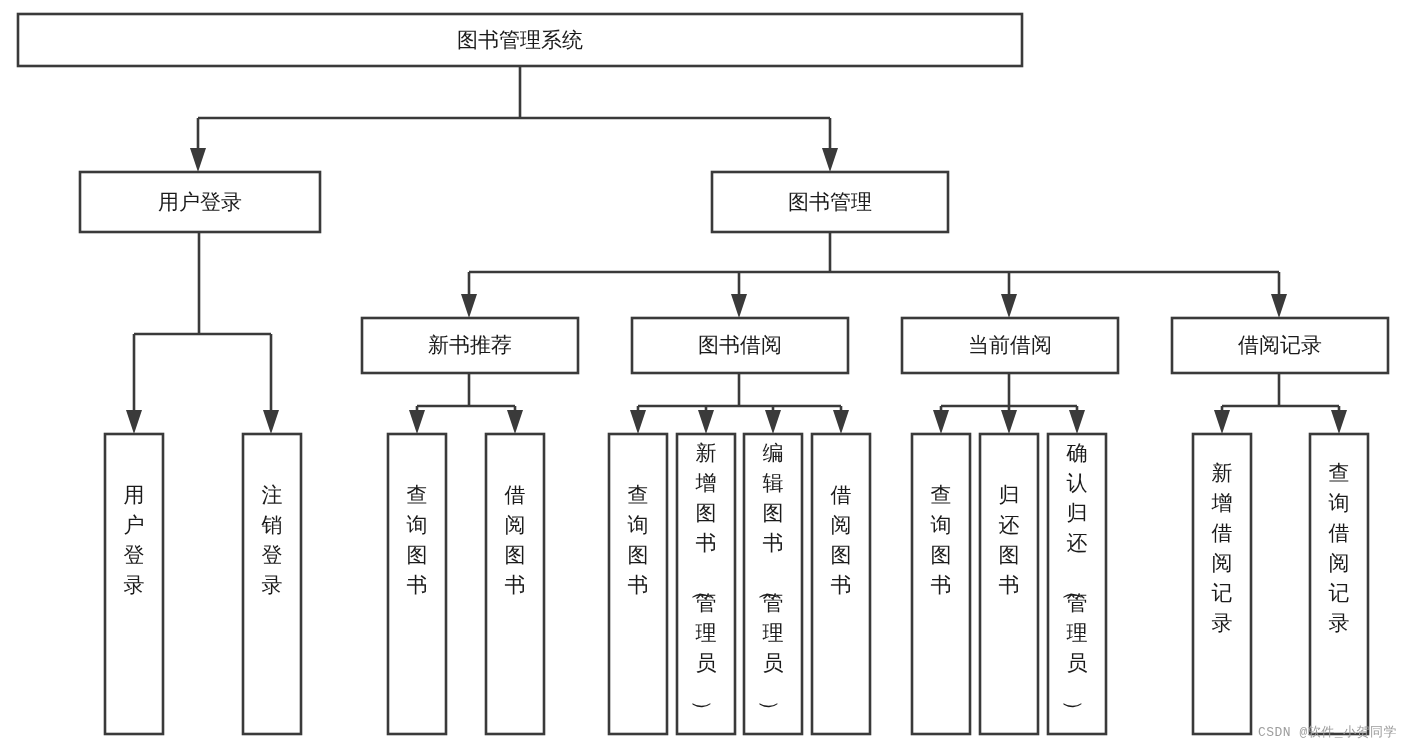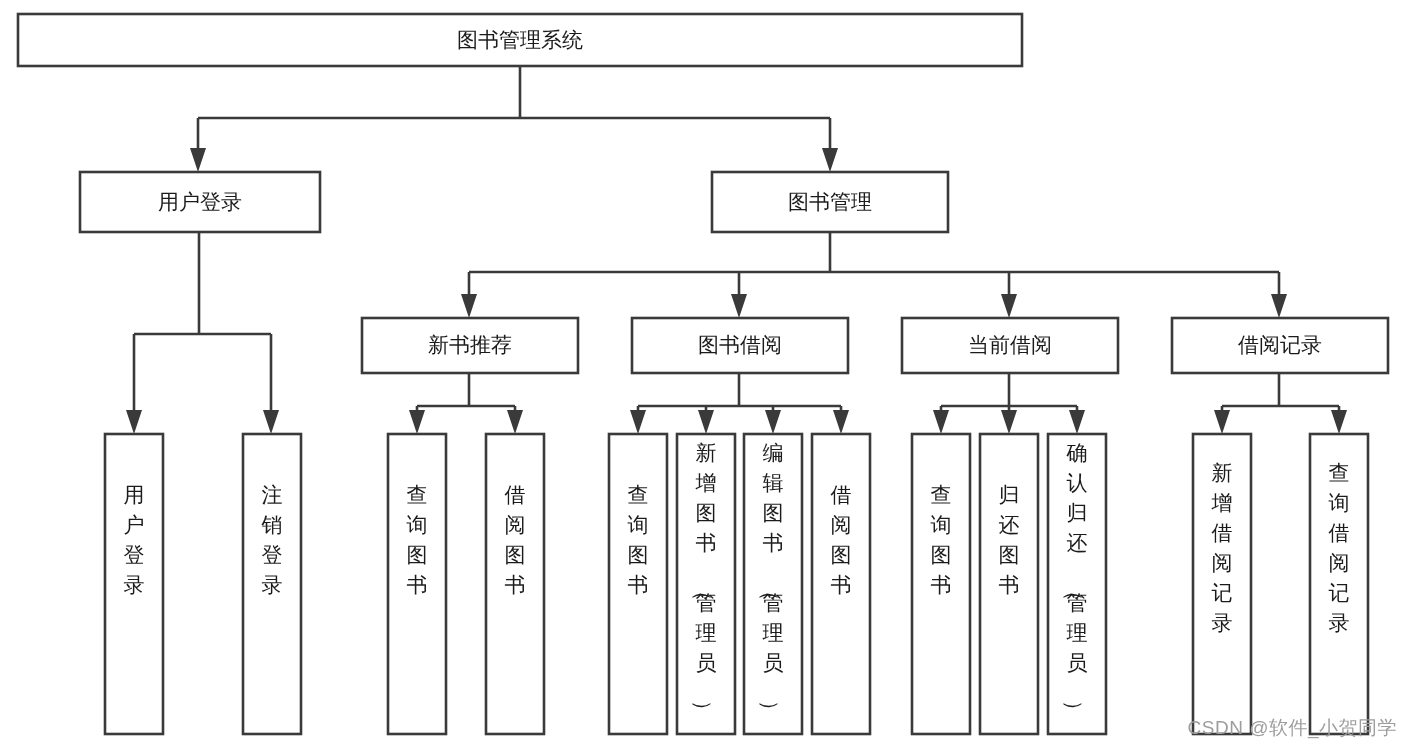--- a/index.html
+++ b/index.html
@@ -50,22 +50,22 @@
   .node-label-vertical {
     fill: #1b1b1b;
     font-family: "Liberation Sans", "DejaVu Sans", sans-serif;
     font-size: 21px;
     text-anchor: middle;
   }
   .watermark {
     position: absolute;
     right: 8px;
     bottom: 6px;
-    font-family: Liberation Sans, sans-serif;
-    font-size: 19px;
+    font-family: Liberation Mono, monospace;
+    font-size: 13px;
     color: #9d9d9d;
     letter-spacing: 0.5px;
     white-space: nowrap;
     pointer-events: none;
   }
 </style>
 </head>
 <body>
 
 <div id="diagram-root">

